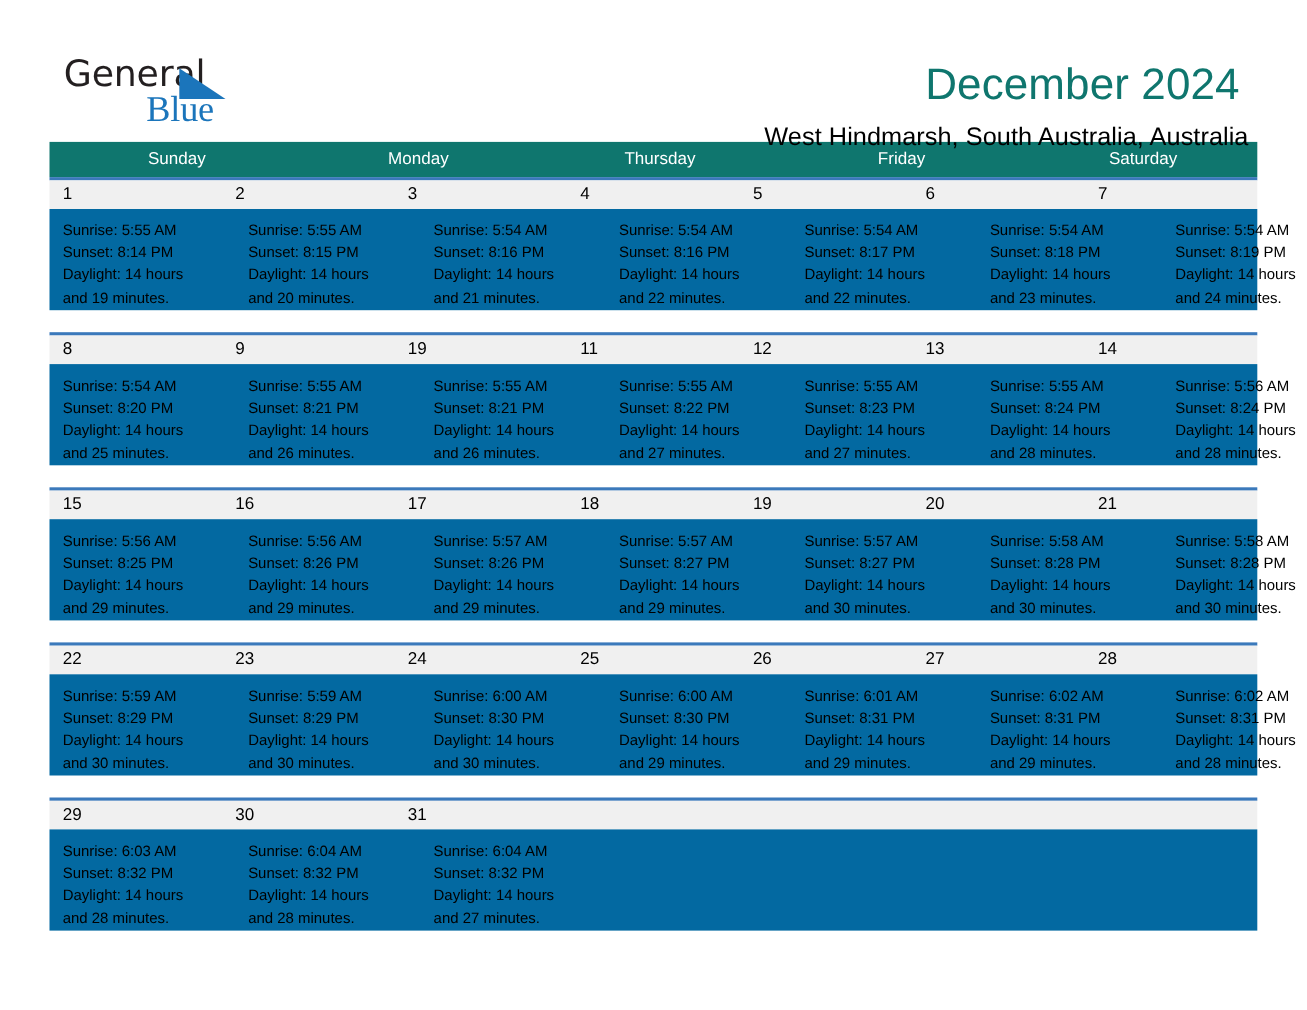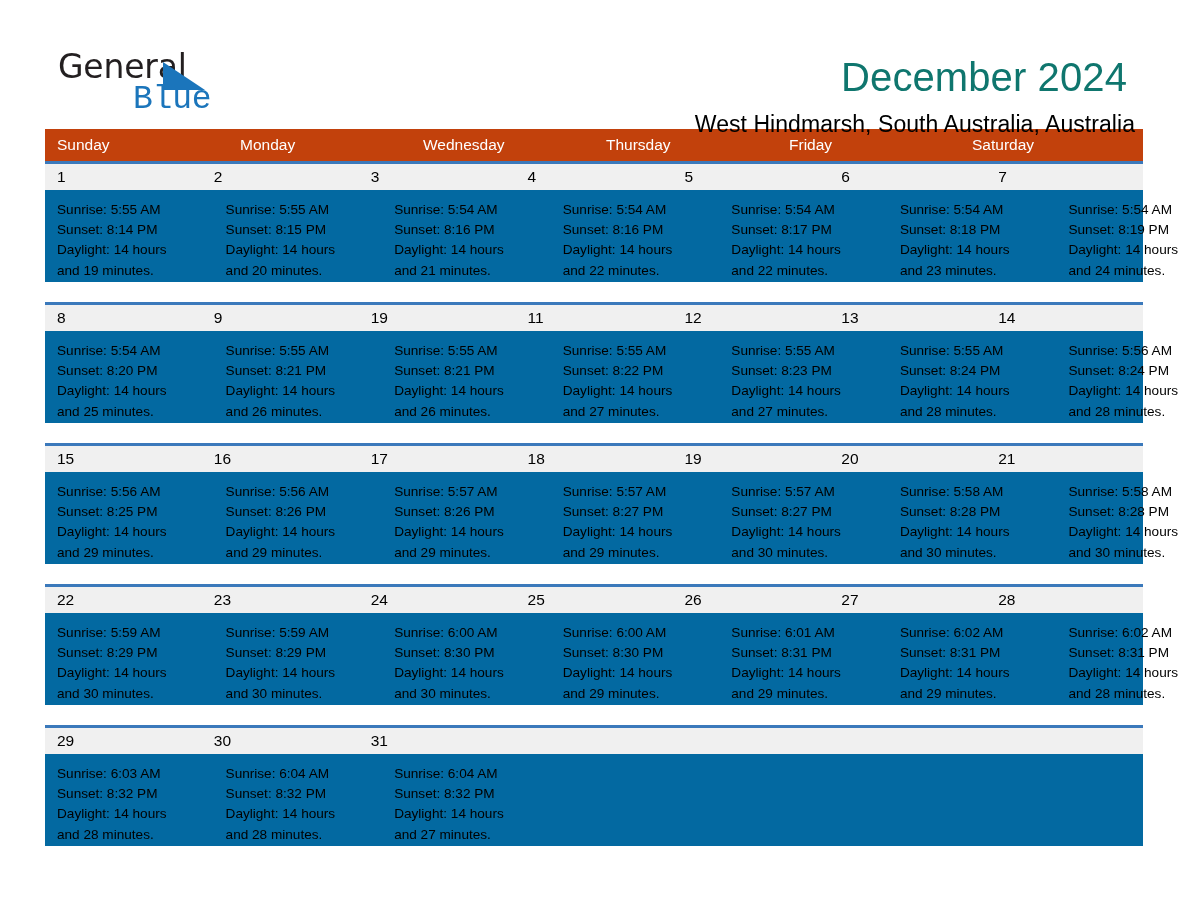--- a/index.html
+++ b/index.html
@@ -53,21 +53,21 @@
     border-top: 28px solid transparent;
   }
   .brand-blue {
     position: absolute;
     left: 75px;
     top: 33px;
     font-size: 33px;
     line-height: 34px;
     letter-spacing: -0.2px;
     color: #1b75bb;
-    font-family: Liberation Mono, monospace;
+    font-family: Liberation Serif, serif;
     font-weight: 400;
   }
   .title-block {
     text-align: right;
     padding-right: 8px;
   }
   .cal-title {
     font-size: 40px;
     line-height: 48px;
     font-weight: 400;
@@ -84,22 +84,23 @@
     letter-spacing: 0.05px;
   }
 
   
   .calendar {
     margin-top: 19px;
     width: 1098px;
   }
   .weekday-row {
     display: flex;
-    background: #c2410c;
+    background: #0f766e;
     height: 32px;
+    text-align: center;
   }
   .weekday-cell {
     flex: 1 1 0;
     color: #ffffff;
     font-size: 15.5px;
     line-height: 32px;
     padding-left: 12px;
     white-space: nowrap;
   }
 
@@ -160,21 +161,20 @@
       <h1 class="cal-title">December 2024</h1>
       <h2 class="cal-subtitle">West Hindmarsh, South Australia, Australia</h2>
     </div>
   </div>
 
   <div class="calendar">
 
     <div class="weekday-row">
       <div class="weekday-cell">Sunday</div>
       <div class="weekday-cell">Monday</div>
-      <div class="weekday-cell">Wednesday</div>
       <div class="weekday-cell">Thursday</div>
       <div class="weekday-cell">Friday</div>
       <div class="weekday-cell">Saturday</div>
     </div>
 
     <div class="week">
       <div class="daynum-row">
         <div class="daynum-cell">1</div>
         <div class="daynum-cell">2</div>
         <div class="daynum-cell">3</div>

